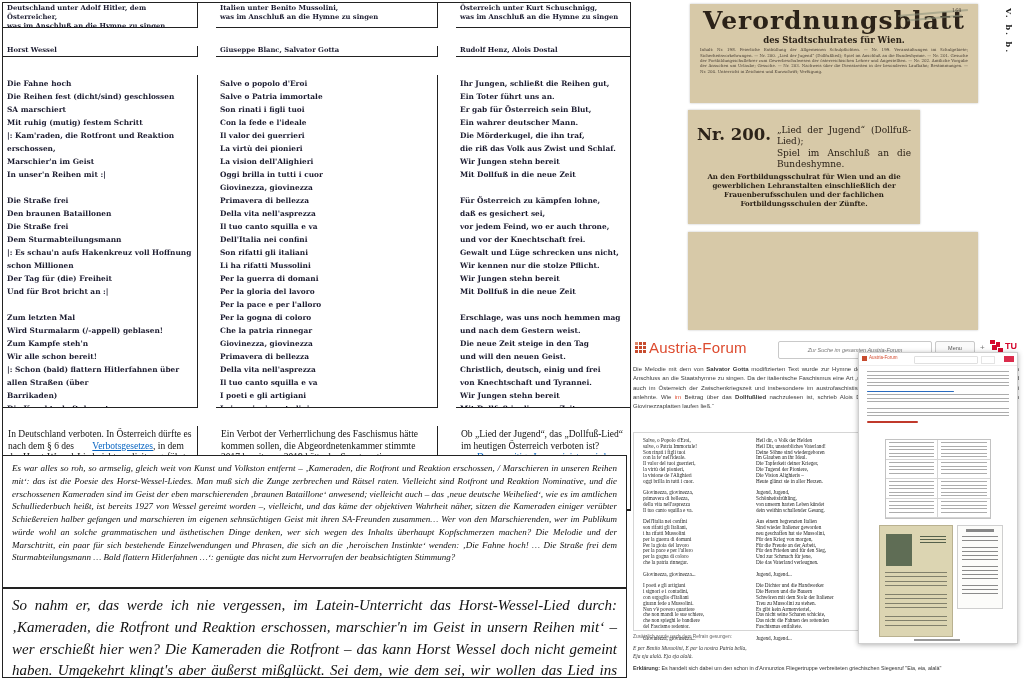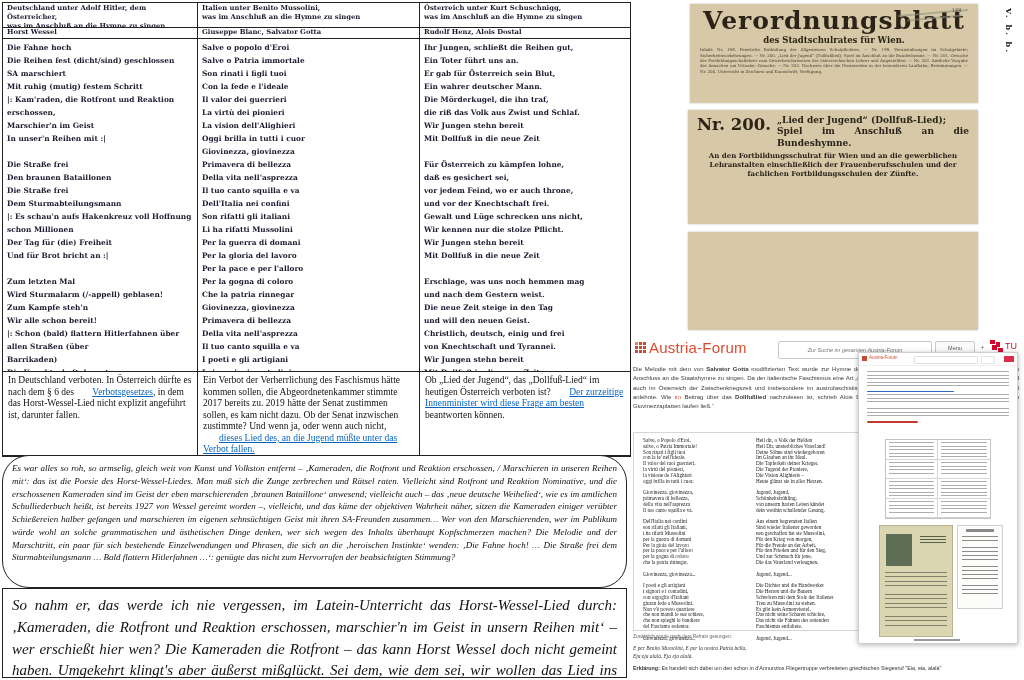--- a/index.html
+++ b/index.html
@@ -1,54 +1,54 @@
 <!DOCTYPE html>
 <html><head>
 <meta charset="utf-8">
 <style>
   html,body{margin:0;padding:0;background:#fff;}
   #stage{position:relative;width:1024px;height:680px;background:#fff;overflow:hidden;
          font-family:"Liberation Serif",serif;color:#111;}
   
   .doc{position:absolute;left:2px;top:2px;width:627px;border:1px solid #222;
-       display:grid;grid-template-columns:195px 222px 1fr;grid-template-rows:25px 11px 333px 84px;}
+       display:grid;grid-template-columns:195px 222px 1fr;grid-template-rows:25px 11px 333px 84px;gap:18px;}
   .doc>div{border-right:1px solid #222;border-bottom:1px solid #222;overflow:hidden;}
   .doc>div:nth-child(3n){border-right:none;}
   .desc{font-family:"DejaVu Serif",serif;font-weight:bold;font-size:6.8px;line-height:1.35;
         padding:1px 4px;white-space:pre-line;color:#1c1c30;}
   .auth{font-family:"DejaVu Serif",serif;font-weight:bold;font-size:6.8px;padding:0 4px;color:#1c1c30;}
   .lyr{font-family:"DejaVu Serif",serif;font-weight:bold;font-size:7.4px;line-height:13px;
        padding:2px 4px;white-space:pre-line;color:#1c1c30;}
   .cmt{font-size:9.5px;line-height:1.22;padding:3px 5px;}
   .lnk{color:#0563c1;text-decoration:underline;margin-left:16px;}
   .lnk-o{color:#dd4b2f;}
   .b{font-weight:bold;}
   .quote{position:absolute;left:2px;width:625px;border:1px solid #222;background:#fff;
          font-style:italic;padding:6px 9px;box-sizing:border-box;}
   .quote .qt{text-align:justify;}
   .quote .attr{text-align:right;margin-top:8px;}
-  #klemperer{top:455px;height:133px;font-size:9px;line-height:1.42;border-radius:27px;}
+  #klemperer{top:455px;height:133px;font-size:9px;line-height:1.42;}
   #jens{top:588px;height:90px;font-size:15px;line-height:1.45;}
   
   .paper{position:absolute;background:#d7c9a8;color:#2b2218;font-family:"DejaVu Serif",serif;
          box-shadow:0 0 2px rgba(0,0,0,.25);}
   #gz1{left:690px;top:4px;width:288px;height:99px;padding:4px 10px;box-sizing:border-box;}
   #gz1 .gtitle{font-size:25px;font-weight:bold;text-align:center;letter-spacing:1px;line-height:1.05;}
   #gz1 .gsub{font-size:8.5px;font-weight:bold;text-align:center;margin-top:1px;}
   #gz1 .gmeta{display:flex;justify-content:space-between;font-size:7px;font-weight:bold;
               border-top:1.5px solid #2b2218;border-bottom:1px solid #2b2218;margin-top:3px;padding:1.5px 2px;}
   #gz1 .ginh{font-size:4px;line-height:1.35;text-align:justify;margin-top:2px;color:#4a4036;}
   .stampbar{position:absolute;background:#8a8f7a;opacity:.55;height:2px;transform:rotate(-5deg);}
   #gznum{position:absolute;left:952px;top:7px;font-size:5px;color:#4a4036;font-family:"DejaVu Serif",serif;}
   #vbb{position:absolute;left:1004px;top:8px;writing-mode:vertical-rl;font-family:"DejaVu Serif",serif;
        font-weight:bold;font-size:8px;color:#1a1a1a;letter-spacing:2px;}
-  #gz2{left:688px;top:110px;width:290px;height:114px;padding:5px 9px;box-sizing:border-box;}
+  #gz2{left:688px;top:110px;width:232px;height:114px;padding:15px 9px;box-sizing:border-box;}
   #gz2 .nrow{display:flex;gap:6px;}
   #gz2 .nr{font-size:16.5px;font-weight:bold;white-space:nowrap;}
-  #gz2 .nhead{font-size:9px;font-weight:bold;line-height:1.25;white-space:pre-line;text-align:justify;}
+  #gz2 .nhead{font-size:9px;font-weight:normal;line-height:1.25;white-space:pre-line;text-align:justify;}
   #gz2 .nsub{font-size:7px;font-weight:bold;text-align:center;line-height:1.3;margin-top:2px;}
   #gz2 .nbody{font-size:8.8px;line-height:1.32;text-align:justify;text-indent:9px;margin-top:3px;}
   #gz3{left:688px;top:232px;width:290px;height:98px;padding:7px 11px;box-sizing:border-box;}
   #gz3 .nbody2{font-size:9px;line-height:1.42;text-align:justify;white-space:normal;}
   #gz3 .ind{text-indent:9px;}
   
   .af{font-family:"Liberation Sans",sans-serif;}
   #afheader{position:absolute;left:632px;top:337px;width:390px;height:25px;background:#fff;}
   #aflogo{position:absolute;left:3px;top:2px;display:flex;align-items:center;gap:3px;}
   .gridicon{width:11px;height:11px;position:relative;}
@@ -57,21 +57,21 @@
   #aflogo .afname{font-size:15px;color:#dd4b2f;letter-spacing:.2px;}
   #afsearch{position:absolute;left:146px;top:4px;width:148px;height:14px;border:1px solid #c9c9c9;
             border-radius:2px;font-style:italic;font-size:5.5px;color:#a89e8f;text-align:center;
             font-family:"Liberation Sans",sans-serif;background:#fff;}
   #afmenu{position:absolute;left:303px;top:4px;width:38px;height:14px;border:1px solid #c9c9c9;
           border-radius:2px;font-size:5.5px;color:#555;text-align:center;line-height:13px;background:#fafafa;}
   #afplus{position:absolute;left:348px;top:6px;font-size:8px;color:#777;}
   #aftu{position:absolute;left:358px;top:3px;display:flex;align-items:center;gap:1px;}
   #aftu .blocks{width:14px;height:12px;position:relative;}
   #aftu .blocks i{position:absolute;background:#d5072d;}
-  #aftu .tutxt{font-size:9px;font-weight:normal;color:#d5072d;}
+  #aftu .tutxt{font-size:9px;font-weight:bold;color:#d5072d;}
   #afpara{position:absolute;left:633px;top:365px;width:386px;font-size:6px;line-height:1.56;
           color:#3a3a3a;text-align:justify;}
   #aflyrics{position:absolute;left:633px;top:432px;width:381px;height:197px;border:1px solid #d5d5d5;background:#fff;}
   .afcol{position:absolute;top:5px;font-family:"Liberation Serif",serif;font-size:5.2px;
          line-height:1.12;white-space:pre-line;color:#222;}
   #afit{left:9px;width:105px;}
   #afde{left:122px;width:130px;}
   #aff1{position:absolute;left:633px;top:634px;font-size:4.8px;color:#666;}
   #aff2{position:absolute;left:633px;top:644px;font-size:5.4px;font-style:italic;
         font-family:"Liberation Serif",serif;line-height:1.5;white-space:pre-line;color:#333;}

